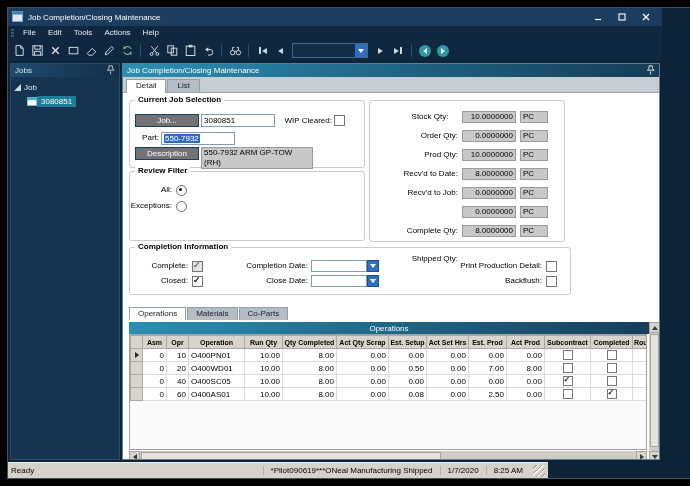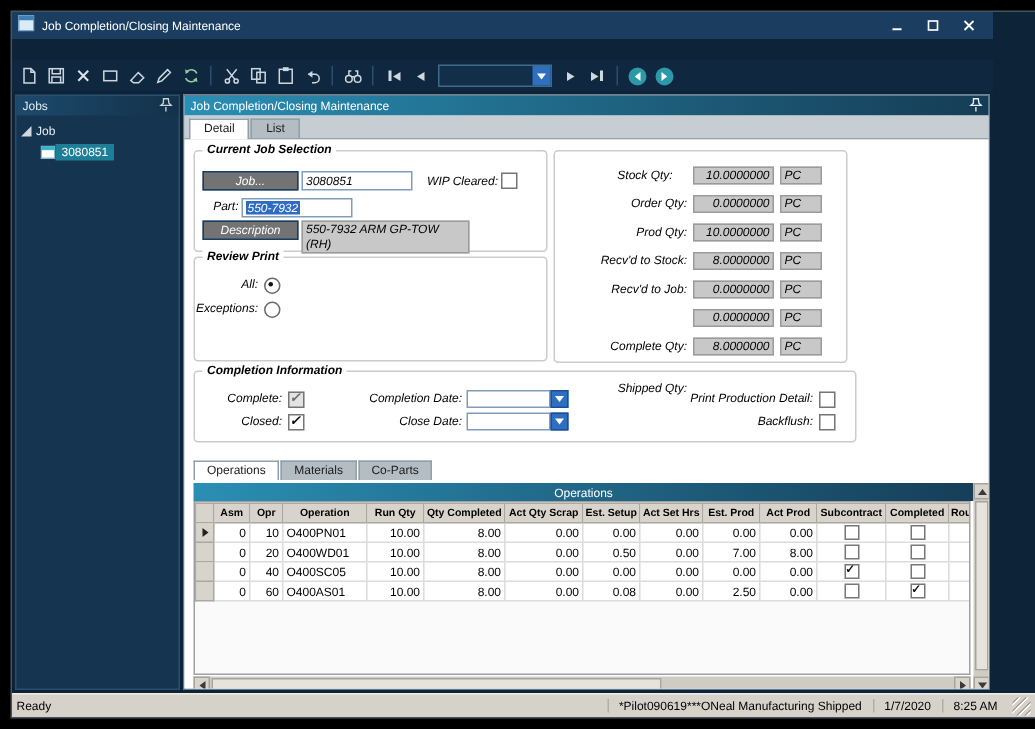--- a/index.html
+++ b/index.html
@@ -61,21 +61,21 @@
   .main-header{height:13px;background:linear-gradient(90deg,#2a8fb4,#153c55);color:#fff;font-size:8px;
                display:flex;align-items:center;padding:0 4px;}
   .main-header .sp{flex:1;}
   .tabstrip{height:15px;background:#c6cdd3;display:flex;align-items:flex-end;padding-left:3px;gap:1px;
             border-bottom:1px solid #97a4ac;}
   .tab{font-size:8px;padding:1px 9px 2px 9px;background:#b4bdc4;border:1px solid #8fa0aa;border-bottom:none;color:#1c1c1c;}
   .tab.active{background:#fff;position:relative;top:1px;padding-bottom:3px;}
   .detail{flex:1;position:relative;background:#fff;overflow:hidden;}
 
   
-  .group{position:absolute;border:1px solid #cbcbcb;border-radius:3px;font-style:italic;}
+  .group{position:absolute;border:1px solid #cbcbcb;border-radius:3px;}
   .gtitle{position:absolute;top:-6px;left:5px;background:#fff;padding:0 3px;font-size:8px;font-weight:bold;line-height:10px;}
   .lbl{position:absolute;font-size:8px;line-height:11px;text-align:right;white-space:nowrap;overflow:hidden;}
   .dbtn{position:absolute;background:#737373;border:1px solid #143f66;color:#fff;font-size:8px;
         display:flex;align-items:center;justify-content:center;box-sizing:border-box;}
   .tfield{position:absolute;background:#fff;border:1px solid #7f9db9;font-size:8px;line-height:11px;
           padding:0 2px;box-sizing:border-box;overflow:hidden;white-space:nowrap;}
   .gfield{position:absolute;background:#c8c8c8;border:1px solid #9b9b9b;font-size:8px;line-height:10px;
           box-sizing:border-box;overflow:hidden;padding:0 2px;}
   .gfield.num{text-align:right;}
   .selval{background:#2e6bc4;color:#fff;padding:0 1px;}
@@ -120,21 +120,21 @@
   .htrack{flex:1;position:relative;}
   .hthumb{position:absolute;left:1px;top:1px;height:9px;width:300px;background:#e6e3dc;border:1px solid #a8a49c;box-sizing:border-box;}
   .vtrack{flex:1;position:relative;}
   .vthumb{position:absolute;left:1px;top:1px;width:9px;height:96%;background:#e6e3dc;border:1px solid #a8a49c;box-sizing:border-box;}
   .stri-l{width:0;height:0;border-top:3px solid transparent;border-bottom:3px solid transparent;border-right:4px solid #3a3a3a;}
   .stri-r{width:0;height:0;border-top:3px solid transparent;border-bottom:3px solid transparent;border-left:4px solid #3a3a3a;}
   .stri-u{width:0;height:0;border-left:3px solid transparent;border-right:3px solid transparent;border-bottom:4px solid #3a3a3a;}
   .stri-d{width:0;height:0;border-left:3px solid transparent;border-right:3px solid transparent;border-top:4px solid #3a3a3a;}
 
   
-  .statusbar{left:0;top:454px;width:682px;height:16px;background:#d6d2ca;display:flex;align-items:center;
+  .statusbar{left:0;top:454px;width:540px;height:16px;background:#d6d2ca;display:flex;align-items:center;
              font-size:8px;box-sizing:border-box;padding:0 3px;border-top:1px solid #efede8;}
   .statusbar .sp{flex:1;}
   .seg{padding:0 7px;border-left:1px solid #b2aea6;white-space:nowrap;}
   .szgrip{width:12px;height:12px;margin-left:3px;
           background:repeating-linear-gradient(135deg,transparent 0 2px,#a8a49c 2px 3px,#fff 3px 4px);}
 </style>
 </head>
 <body>
 
 <div class="abs frag1">
@@ -165,20 +165,28 @@
           <rect x="1" y="1" width="6" height="6" fill="none" stroke="#fff" stroke-width="1.1"></rect>
         </svg>
     </span>
     <span class="winbtn">
       <svg width="8" height="8">
           <path d="M1 1l6 6M7 1L1 7" stroke="#fff" stroke-width="1.2"></path>
         </svg>
     </span>
   </div>
 
+  <div class="abs menubar">
+    <span class="grip"></span>
+    <span class="menuitem">File</span>
+    <span class="menuitem">Edit</span>
+    <span class="menuitem">Tools</span>
+    <span class="menuitem">Actions</span>
+    <span class="menuitem">Help</span>
+  </div>
 
   <div class="abs toolbar">
     <span class="tbtn">
       <svg width="13" height="13">
           <path d="M3 1.6h4.6l2.6 2.6v7.2H3z M7.6 1.6v2.6h2.6" fill="none" stroke="#cdd7de" stroke-width="1"></path>
         </svg>
       </span>
     <span class="tbtn">
       <svg width="13" height="13">
           <rect x="1.8" y="1.8" width="9.4" height="9.4" fill="none" stroke="#cdd7de"></rect>
@@ -337,38 +345,38 @@
           <div class="tfield" style="left:71px;top:13px;width:74px;height:13px;">3080851</div>
           <div class="lbl" style="left:150px;top:14px;width:52px;">WIP Cleared:</div>
           <span class="cbx" style="left:204px;top:14px;"></span>
           <div class="lbl" style="left:5px;top:31px;width:24px;">Part:</div>
           <div class="tfield" style="left:31px;top:31px;width:74px;height:13px;"><span class="selval">550-7932</span></div>
           <div class="dbtn" style="left:5px;top:46px;width:64px;height:13px;">Description</div>
           <div class="gfield" style="left:71px;top:46px;width:112px;height:22px;white-space:normal;">550-7932 ARM GP-TOW (RH)</div>
         </div>
 
         <div class="group" style="left:6px;top:78px;width:234px;height:68px;">
-          <span class="gtitle">Review Print</span>
+          <span class="gtitle">Review Filter</span>
           <div class="lbl" style="left:0px;top:12px;width:42px;">All:</div>
           <span class="radio selected" style="left:46px;top:13px;"></span>
           <div class="lbl" style="left:0px;top:28px;width:42px;">Exceptions:</div>
           <span class="radio" style="left:46px;top:29px;"></span>
         </div>
 
         <div class="group" style="left:246px;top:7px;width:194px;height:140px;">
           <div class="lbl" style="left:16px;top:10px;width:88px;text-align:center;">Stock Qty:</div>
           <div class="gfield num" style="left:92px;top:10px;width:54px;height:12px;">10.0000000</div>
           <div class="gfield" style="left:150px;top:10px;width:28px;height:12px;">PC</div>
           <div class="lbl" style="left:0;top:29px;width:88px;">Order Qty:</div>
           <div class="gfield num" style="left:92px;top:29px;width:54px;height:12px;">0.0000000</div>
           <div class="gfield" style="left:150px;top:29px;width:28px;height:12px;">PC</div>
           <div class="lbl" style="left:0;top:48px;width:88px;">Prod Qty:</div>
           <div class="gfield num" style="left:92px;top:48px;width:54px;height:12px;">10.0000000</div>
           <div class="gfield" style="left:150px;top:48px;width:28px;height:12px;">PC</div>
-          <div class="lbl" style="left:0;top:67px;width:88px;">Recv'd to Stock:</div>
+          <div class="lbl" style="left:0;top:67px;width:88px;">Recv'd to Date:</div>
           <div class="gfield num" style="left:92px;top:67px;width:54px;height:12px;">8.0000000</div>
           <div class="gfield" style="left:150px;top:67px;width:28px;height:12px;">PC</div>
           <div class="lbl" style="left:0;top:86px;width:88px;">Recv'd to Job:</div>
           <div class="gfield num" style="left:92px;top:86px;width:54px;height:12px;">0.0000000</div>
           <div class="gfield" style="left:150px;top:86px;width:28px;height:12px;">PC</div>
           <div class="lbl" style="left:0;top:105px;width:88px;margin-top:47px;">Shipped Qty:</div>
           <div class="gfield num" style="left:92px;top:105px;width:54px;height:12px;">0.0000000</div>
           <div class="gfield" style="left:150px;top:105px;width:28px;height:12px;">PC</div>
           <div class="lbl" style="left:0;top:124px;width:88px;">Complete Qty:</div>
           <div class="gfield num" style="left:92px;top:124px;width:54px;height:12px;">8.0000000</div>

